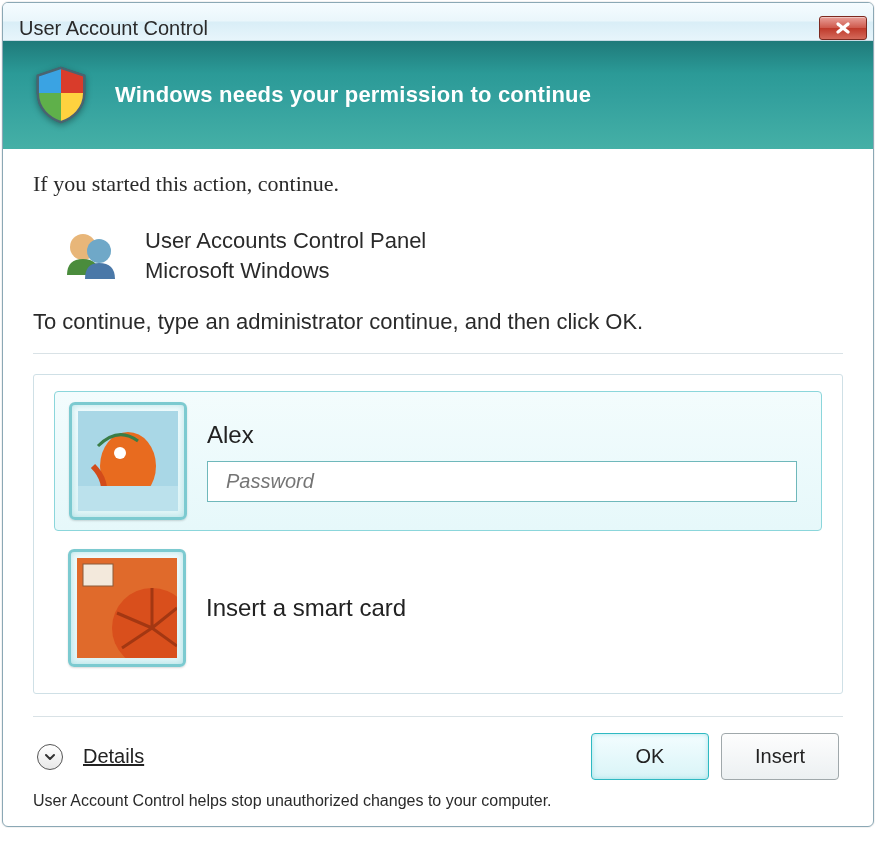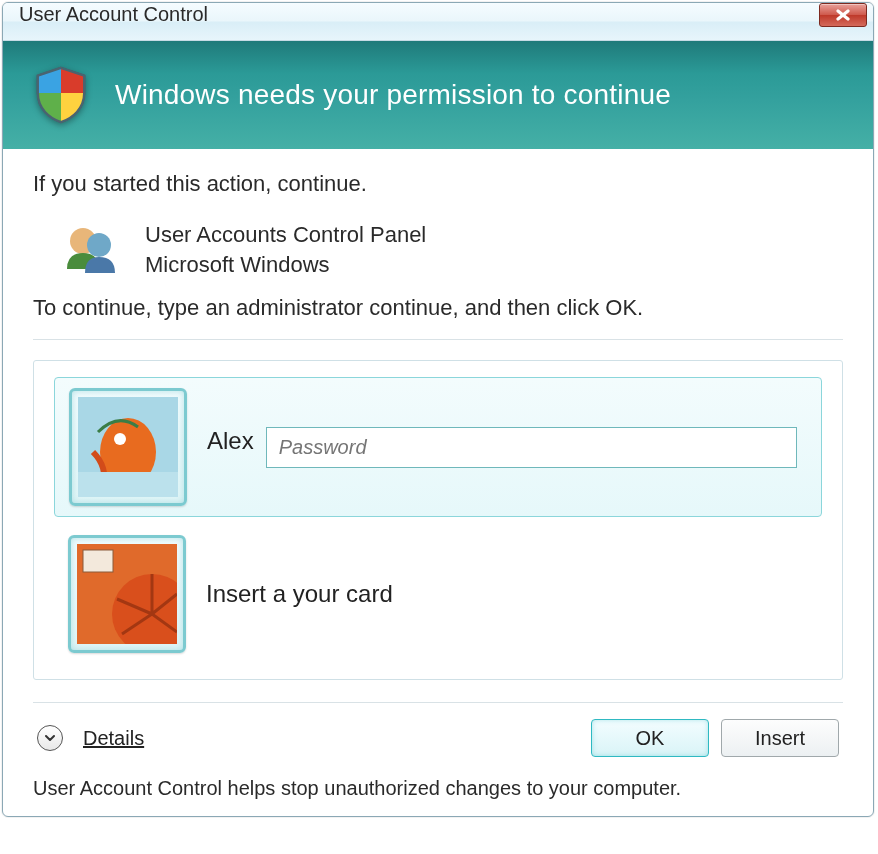--- a/index.html
+++ b/index.html
@@ -15,21 +15,21 @@
       border: 1px solid #8ba8b5;
       border-radius: 6px;
       margin: 2px;
       background: #fff;
       box-shadow: 0 0 0 1px rgba(0,0,0,0.05);
     }
     .titlebar {
       height: 38px;
       background: linear-gradient(to bottom, #f5fcff 0%, #eaf6fb 48%, #d9eef7 52%, #e7f5fb 100%);
       display: flex;
-      align-items: flex-start;
+      align-items: flex-end;
       justify-content: space-between;
       padding: 0 6px 0 16px;
       border-top-left-radius: 5px;
       border-top-right-radius: 5px;
       border-bottom: 1px solid #c6dbe5;
       gap: 39px;
     }
     .titlebar-text {
       font-size: 20px;
       color: #2a2a2a;
@@ -63,36 +63,36 @@
     }
     .shield-icon-wrap {
       width: 68px;
       height: 68px;
       display: flex;
       align-items: center;
       justify-content: center;
       filter: drop-shadow(0 2px 3px rgba(0,0,0,0.35));
     }
     .header-text {
-      font-size: 28px;
-      font-weight: 400;
+      font-size: 22px;
+      font-weight: 700;
       color: #fff;
       letter-spacing: 0.2px;
     }
     .content {
       padding: 22px 30px 16px 30px;
       color: #2a2a2a;
       font-size: 22px;
     }
-    .instr1 { margin-bottom: 22px; }
+    .instr1 { margin-bottom: 28px; font-family: Liberation Serif, serif; }
     .app-row {
       display: flex;
       align-items: center;
       gap: 24px;
-      margin-bottom: 14px;
+      margin-bottom: 22px;
       padding-left: 26px;
     }
     .app-icon {
       width: 62px;
       height: 62px;
     }
     .app-info { line-height: 1.35; }
     .instr2 { margin-bottom: 18px; }
     .divider {
       border: none;
@@ -126,31 +126,31 @@
       padding: 6px;
       box-shadow: inset 0 0 6px rgba(124,202,208,0.5), 0 1px 2px rgba(0,0,0,0.15);
     }
     .tile-avatar {
       width: 100%;
       height: 100%;
     }
     .tile-body {
       flex: 1;
       display: flex;
-      flex-direction: row;
+      flex-direction: column;
       gap: 12px;
       padding-right: 10px;
     }
     .tile-name {
       font-size: 24px;
       color: #222;
     }
     .pw-input {
       width: 100%;
-      padding: 8px 12px;
+      padding: 8px 18px;
       font-size: 20px;
       font-style: italic;
       color: #888;
       border: 1px solid #6fb8bb;
       outline: none;
       background: #fff;
       font-family: inherit;
     }
     .smartcard-label {
       font-size: 24px;
@@ -187,21 +187,21 @@
       height: 10px;
     }
     .details-label {
       font-size: 20px;
       text-decoration: underline;
       color: #222;
     }
     .spacer { flex: 1; }
     .btn {
       min-width: 118px;
-      height: 38px;
+      height: 47px;
       font-size: 20px;
       font-family: inherit;
       border-radius: 4px;
       cursor: pointer;
       margin-left: 12px;
       display: flex;
       align-items: center;
       justify-content: center;
     }
     .btn-ok {
@@ -209,22 +209,22 @@
       background: linear-gradient(to bottom, #f3fdff, #d9f4f7);
       box-shadow: inset 0 0 5px rgba(47,185,194,0.35);
       color: #222;
     }
     .btn-cancel {
       border: 1px solid #a0a8ab;
       background: linear-gradient(to bottom, #fdfdfd, #ecf0f2);
       color: #222;
     }
     .footer-text {
-      margin-top: 20px;
-      font-size: 20px;
+      margin-top: 12px;
+      font-size: 16px;
       color: #2a2a2a;
     }
   </style>
 </head>
 <body>
 
 <div class="window">
 
   <div class="titlebar">
     <span class="titlebar-text">User Account Control</span>
@@ -296,21 +296,21 @@
         <div class="tile-avatar-frame">
           <svg class="tile-avatar" viewBox="0 0 100 100" preserveAspectRatio="none">
             <rect width="100" height="100" fill="#e06a2b"></rect>
             <circle cx="75" cy="70" r="40" fill="#d94f1c"></circle>
             <path d="M75 70 L75 30 M75 70 L40 55 M75 70 L45 90 M75 70 L100 50 M75 70 L100 88" stroke="#a33712" stroke-width="3"></path>
             <rect x="6" y="6" width="30" height="22" fill="#f3e9dc"></rect>
             <rect x="6" y="6" width="30" height="22" fill="none" stroke="#8a5a3a" stroke-width="1"></rect>
           </svg>
         </div>
         <div class="tile-body">
-          <div class="smartcard-label">Insert a your card</div>
+          <div class="smartcard-label">Insert a smart card</div>
         </div>
       </div>
 
     </div>
 
     <hr class="bottom-divider">
 
     <div class="button-row">
       <div class="details-toggle">
         <div class="chevron-circle">

